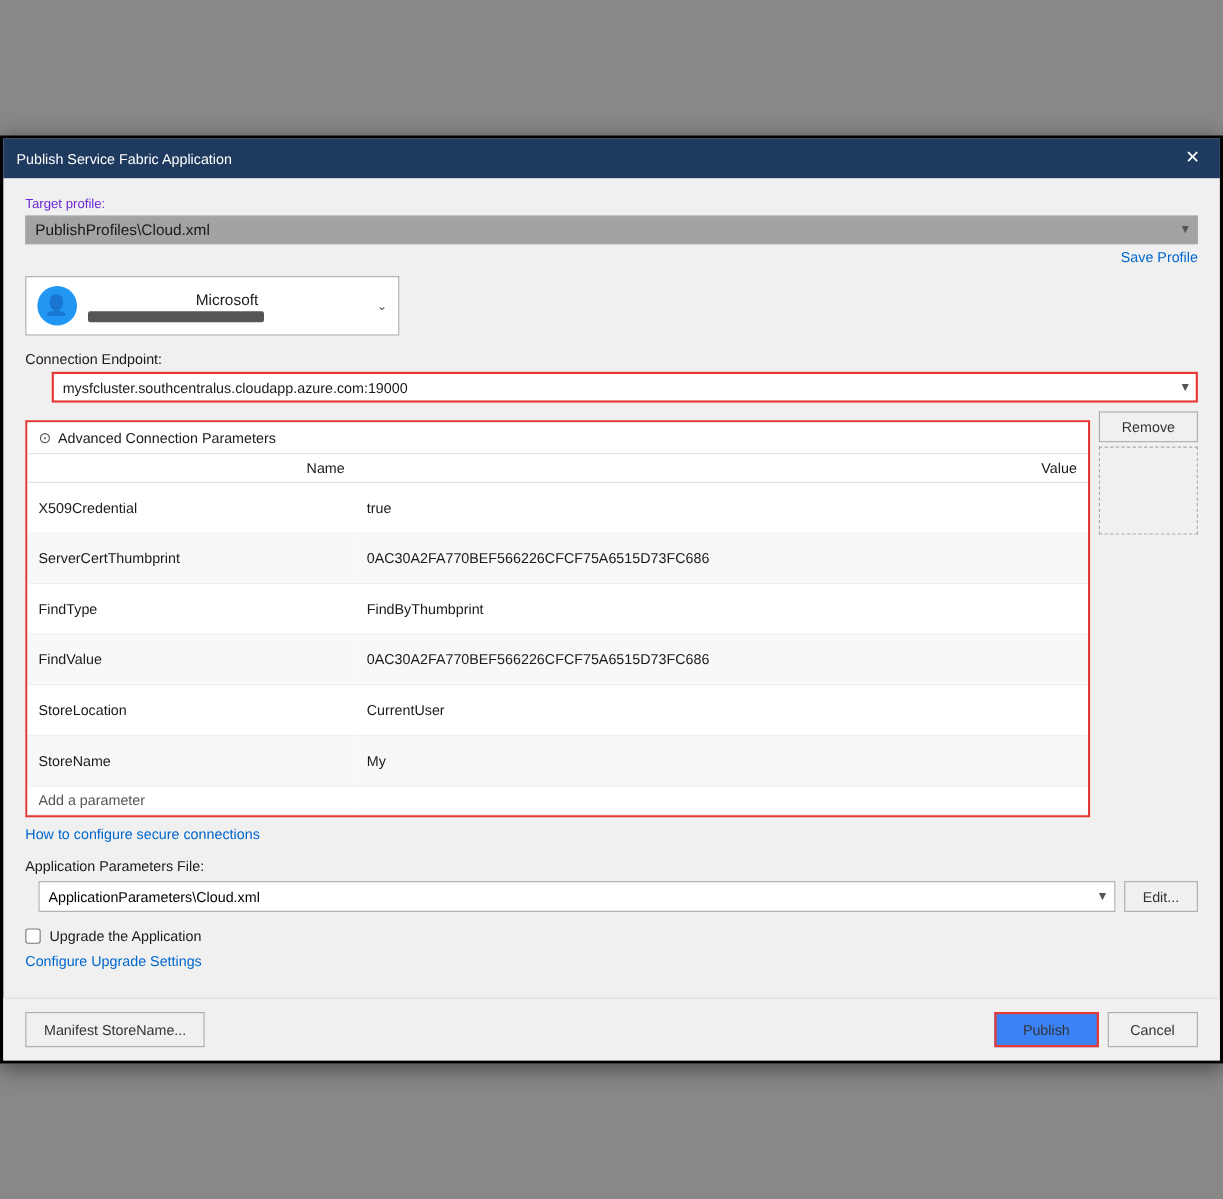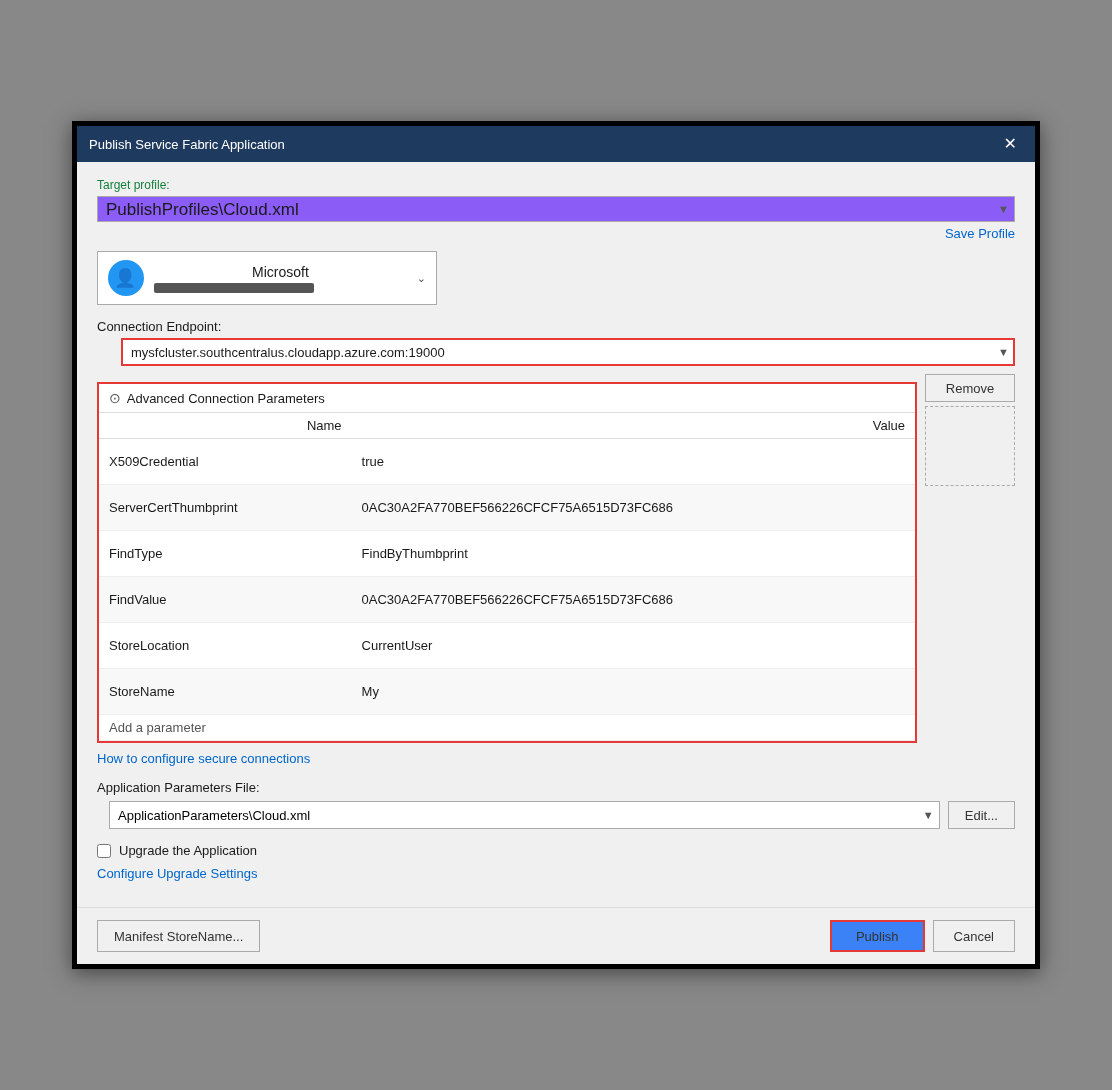--- a/index.html
+++ b/index.html
@@ -7,23 +7,23 @@
       background: #888;
       display: flex;
       justify-content: center;
       align-items: center;
       min-height: 100vh;
       font-family: 'Segoe UI', Arial, sans-serif;
       font-size: 13px;
       color: #1a1a1a;
     }
     .dialog {
-      width: 968px;
-      background: #f0f0f0;
-      border: 5px solid #000000;
+      width: 1112px;
+      background: #f0f0f0;
+      border: 3px solid #000000;
       box-shadow: 0 4px 20px rgba(0,0,0,0.5);
     }
     .title-bar {
       background: #1e3a5f;
       color: white;
       display: flex;
       align-items: center;
       justify-content: space-between;
       padding: 8px 12px;
       height: 36px;
@@ -39,36 +39,36 @@
       font-size: 16px;
       cursor: pointer;
       padding: 2px 6px;
       line-height: 1;
     }
     .content {
       padding: 16px 20px 16px 20px;
     }
     .field-label {
       font-size: 12px;
-      color: #15803d;
+      color: #6d28d9;
       margin-bottom: 4px;
       margin-top: 10px;
     }
     .field-label:first-child { margin-top: 0; }
     .dropdown-wrapper {
       position: relative;
       flex: 1;
     }
     .dropdown-wrapper select {
       width: 100%;
-      background: #8b5cf6;
+      background: #a3a3a3;
       border: 1px solid #aaa;
       height: 26px;
       padding: 0 8px;
-      font-size: 17px;
+      font-size: 14px;
       color: #1a1a1a;
       appearance: none;
       -webkit-appearance: none;
       cursor: pointer;
     }
     .dropdown-arrow {
       position: absolute;
       right: 6px;
       top: 50%;
       transform: translateY(-50%);

